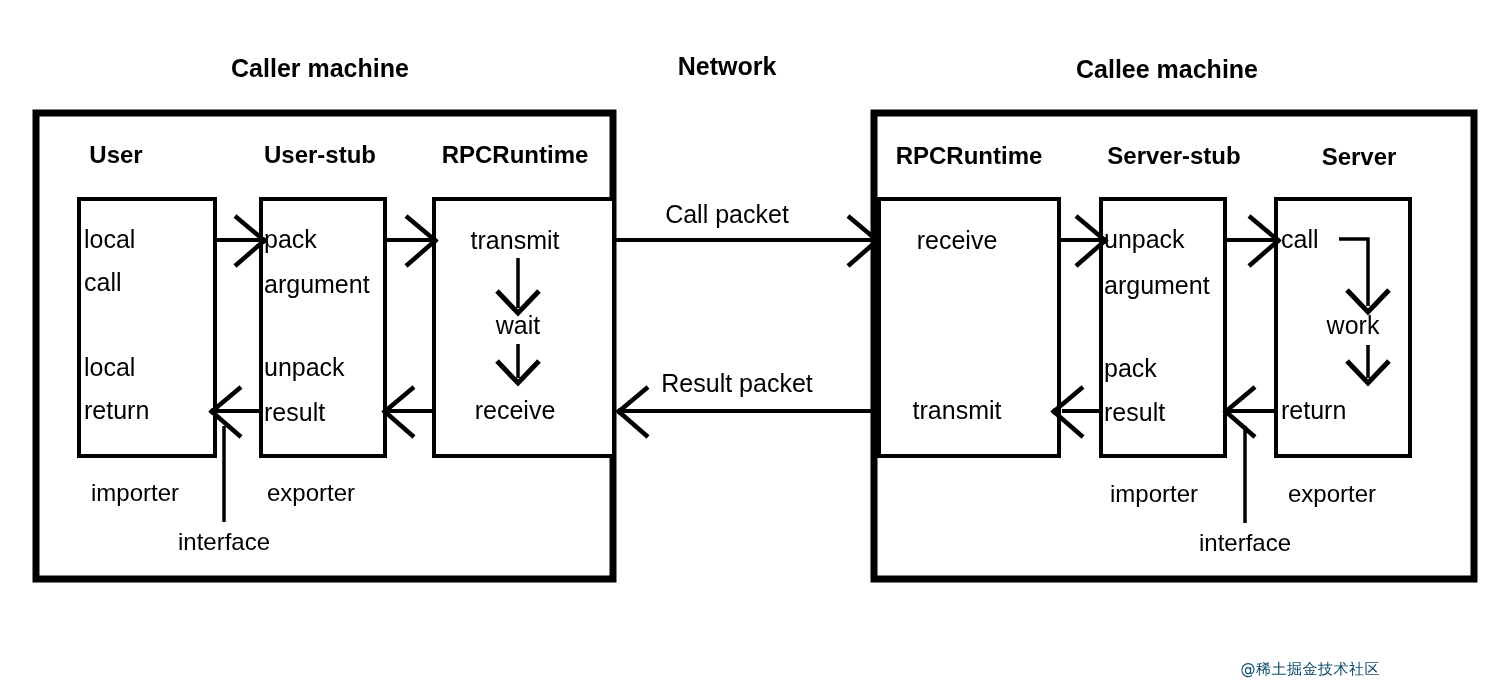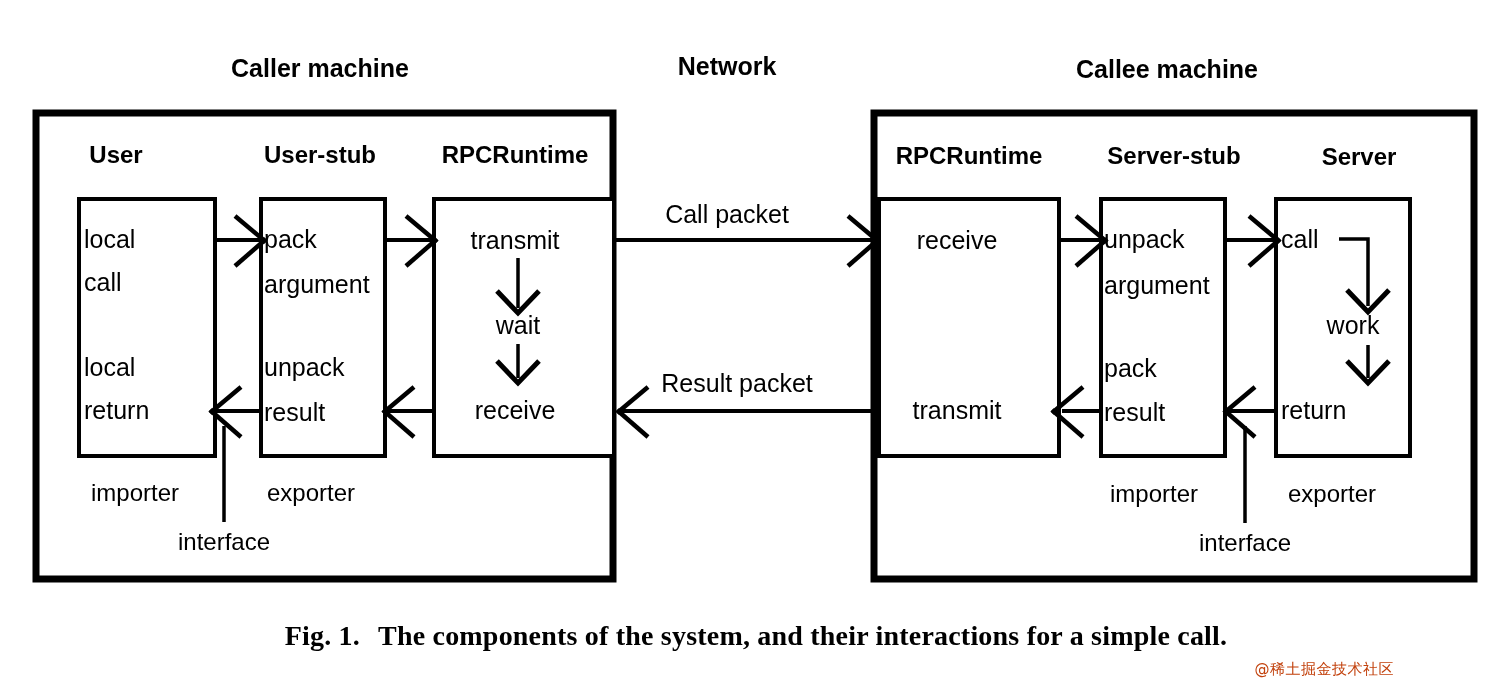--- a/index.html
+++ b/index.html
@@ -108,25 +108,25 @@
     font-size: 28px;
     font-weight: bold;
     color: #000000;
     letter-spacing: 0.2px;
   }
   .caption .figno {
     margin-right: 18px;
   }
   .watermark {
     position: absolute;
-    right: 6px;
+    right: 20px;
     top: 660px;
     font-family: "DejaVu Sans", sans-serif;
     font-size: 15px;
-    color: #c2410c;
+    color: #0c4a6e;
     letter-spacing: 0.5px;
   }
 </style>
 </head>
 <body>
 
 <div id="root">
 
   <svg id="diagram" viewBox="0 0 1512 697">
 
@@ -266,19 +266,16 @@
 
     <text class="pktlabel" x="737" y="392">Result packet</text>
     <g>
       <line class="conn" x1="876" y1="411" x2="621" y2="411"></line>
       <line class="arrowhead" x1="648" y1="387" x2="617" y2="413"></line>
       <line class="arrowhead" x1="648" y1="437" x2="617" y2="410"></line>
     </g>
 
   </svg>
 
-  <div class="caption">
-    <span class="figno">Fig. 1.</span><span>The components of the system, and their interactions for a simple call.</span>
-  </div>
 
   <div class="watermark">@稀土掘金技术社区</div>
 
 </div>
 
 </body></html>

